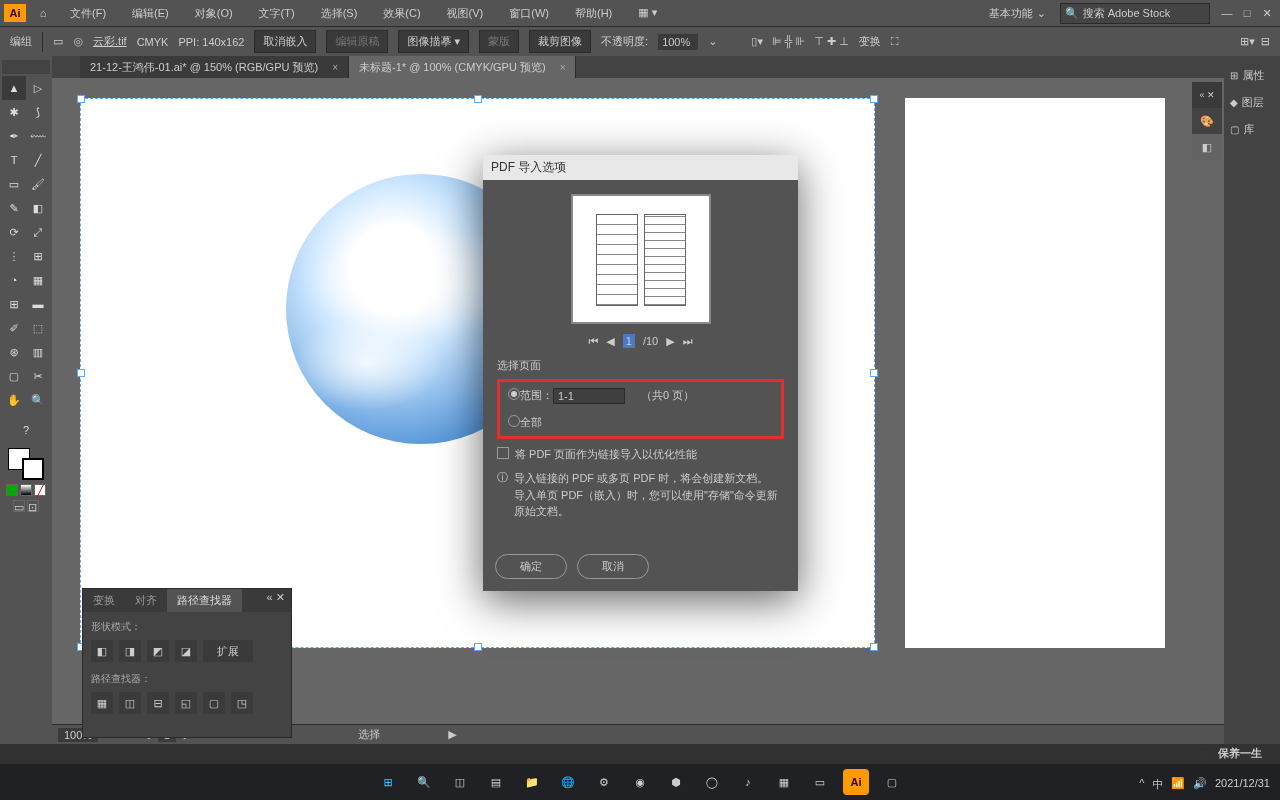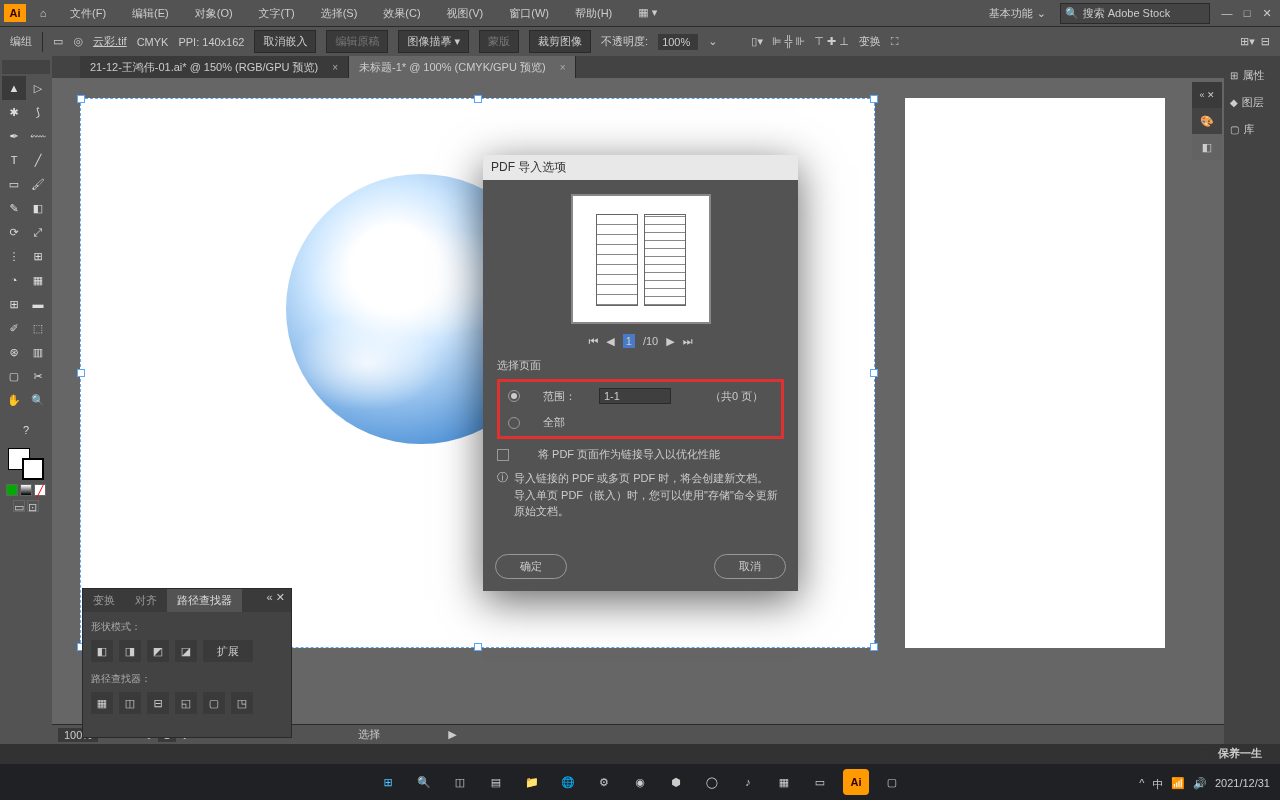--- a/index.html
+++ b/index.html
@@ -52,28 +52,28 @@
 .dlg-title{background:#e8e8e8;color:#333;padding:4px 8px;font-size:12px}
 .dlg-body{padding:14px}
 .thumb{width:140px;height:130px;background:#fff;margin:0 auto;border:2px solid #888;display:flex;align-items:center;justify-content:center}
 .tech{width:110px;height:110px;background:#fff;position:relative}
 .tech::before,.tech::after{content:"";position:absolute;border:1px solid #666}
 .tech::before{left:10px;top:10px;width:40px;height:90px;background:repeating-linear-gradient(0deg,#888 0 1px,transparent 1px 10px)}
 .tech::after{right:10px;top:10px;width:40px;height:90px;background:repeating-linear-gradient(0deg,#888 0 1px,transparent 1px 8px)}
 .pager{display:flex;justify-content:center;align-items:center;gap:8px;margin:10px 0}
 .pg-in{background:#4a7ac7;color:#fff;padding:1px 3px}
 .redbox{border:3px solid #e03030;padding:6px 8px;margin:4px 0 8px}
-.radio-row{display:flex;align-items:center;gap:23px;font-size:12px;color:#ddd}
+.radio-row{display:flex;gap:0;font-size:12px;color:#ddd}
 .radio{width:12px;height:12px;border-radius:50%;border:1px solid #999;display:inline-flex;align-items:center;justify-content:center}
 .radio.on::after{content:"";width:6px;height:6px;background:#ccc;border-radius:50%}
 .range-in{background:#3f3f3f;border:1px solid #2a2a2a;padding:1px 4px;width:72px}
 .chk{width:12px;height:12px;border:1px solid #999;display:inline-block;margin-right:6px}
 .info{display:flex;gap:6px;margin:8px 0;color:#999;font-size:11px}
 .info-txt{line-height:1.5}
-.dlg-btns{display:flex;justify-content:space-between;gap:10px;padding:12px}
+.dlg-btns{display:flex;justify-content:flex-start;gap:10px;padding:12px}
 .btn{border:1px solid #999;border-radius:14px;padding:4px 24px;background:transparent}
 .panel{position:absolute;left:82px;top:588px;width:210px;height:150px;background:#434343;border:1px solid #2a2a2a}
 .pn-tabs{display:flex;background:#3a3a3a}
 .pn-tab{padding:4px 10px;color:#999;font-size:11px}
 .pn-tab.act{background:#535353;color:#ddd}
 .pn-x{margin-left:auto;padding:2px 6px}
 .pn-body{padding:8px}
 .pn-lbl{font-size:10px;color:#aaa;margin-bottom:6px}
 .pf-row{display:flex;gap:6px;margin-bottom:10px}
 .pf{width:22px;height:22px;background:#3a3a3a;display:flex;align-items:center;justify-content:center}

